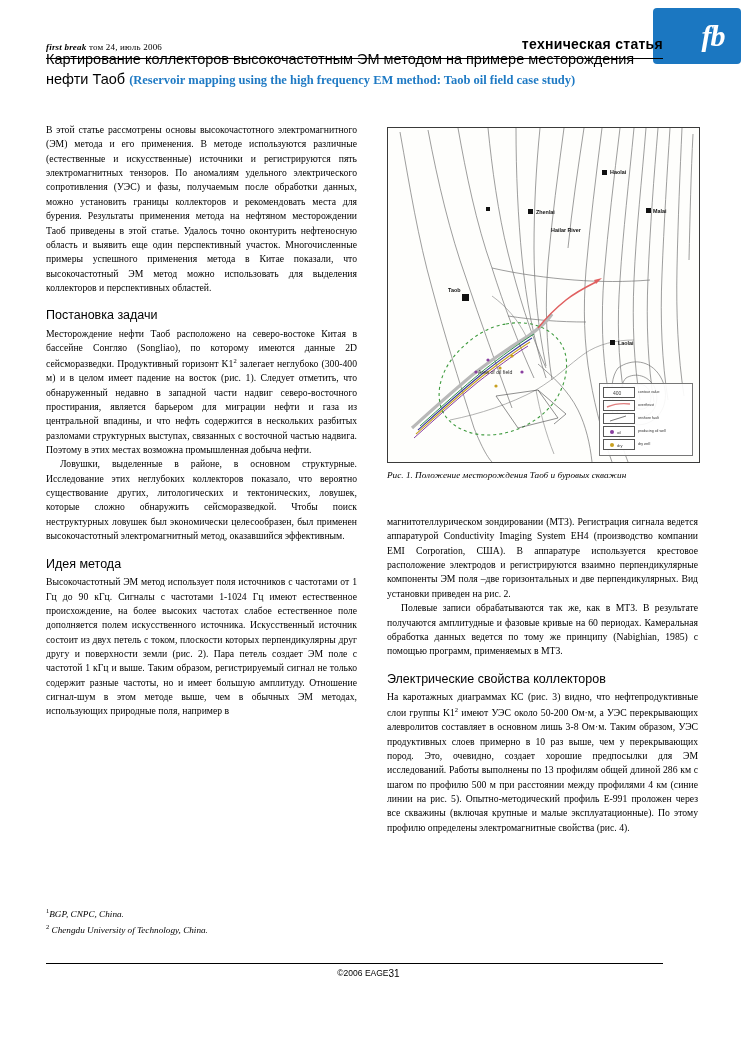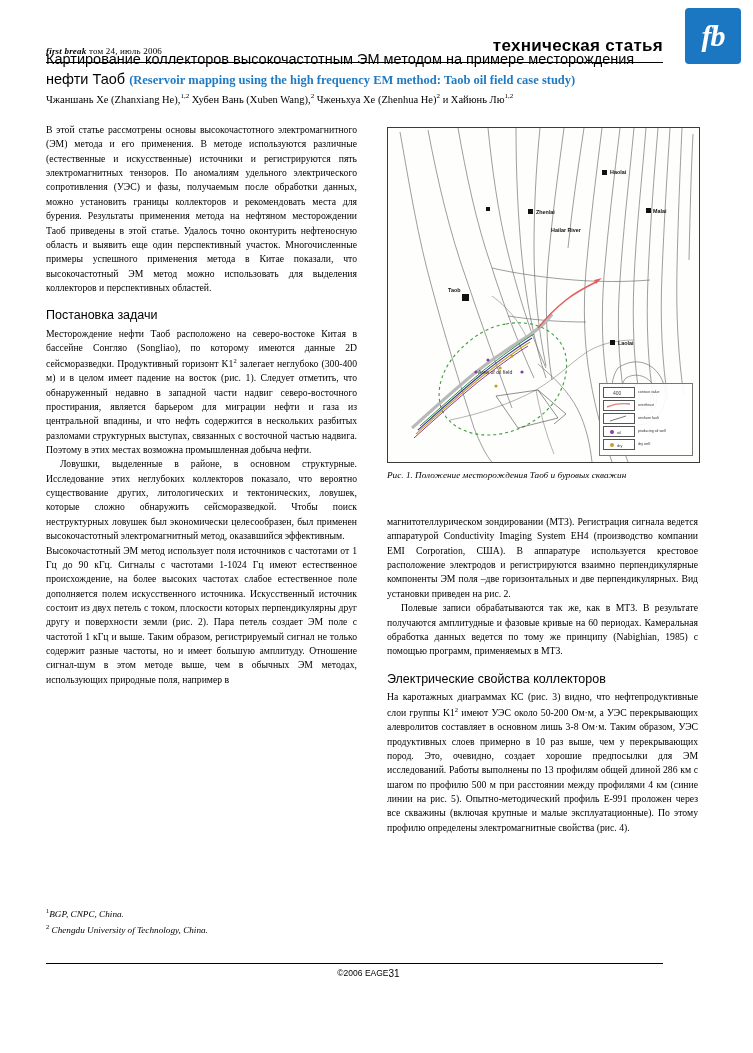--- a/index.html
+++ b/index.html
@@ -23,20 +23,21 @@
     position: absolute;
     top: 8px;
     right: 12px;
     width: 56px;
     height: 56px;
     background: #1b77c1;
     border-radius: 4px;
     display: flex;
     align-items: center;
     justify-content: center;
+    padding-left: 32px;
   }
   .logo-badge .fb {
     font-family: "Liberation Serif", serif;
     font-style: italic;
     font-weight: bold;
     font-size: 30px;
     color: #ffffff;
     letter-spacing: -1px;
     line-height: 1;
   }
@@ -57,21 +58,21 @@
     font-size: 9px;
     color: #000;
     letter-spacing: 0.2px;
   }
   .runhead .left .journal {
     font-style: italic;
     font-weight: bold;
   }
   .runhead .right {
     font-family: "Liberation Sans", sans-serif;
-    font-size: 17px;
+    font-size: 14px;
     font-weight: bold;
     color: #000;
     letter-spacing: 0.3px;
   }
 
   
   .title-block {
     position: absolute;
     left: 46px;
     top: 50px;
@@ -238,30 +239,30 @@
     <div class="left">
       <span class="journal">first break</span><span> том 24, июль 2006</span>
     </div>
     <div class="right">техническая статья</div>
   </div>
 
   <div class="title-block">
     <div>
       <span class="title-ru">Картирование коллекторов высокочастотным ЭМ методом на примере месторождения нефти Таоб </span><span class="title-en">(Reservoir mapping using the high frequency EM method: Taob oil field case study)</span>
     </div>
-    <div class="authors">Чжаншань Хе (Zhanxiang He),<sup>1,2</sup> Хубен Вань (Xuben Wang),<sup>2</sup> Чженьхуа Хе (Zhenhua He)<sup>2</sup> и Хайюнь Лю<sup>1,2</sup></div>
   </div>
 
   <div class="col-left">
     <p class="body">В этой статье рассмотрены основы высокочастотного электромагнитного (ЭМ) метода и его применения. В методе используются различные (естественные и искусственные) источники и регистрируются пять электромагнитных тензоров. По аномалиям удельного электрического сопротивления (УЭС) и фазы, получаемым после обработки данных, можно установить границы коллекторов и рекомендовать места для бурения. Результаты применения метода на нефтяном месторождении Таоб приведены в этой статье. Удалось точно оконтурить нефтеносную область и выявить еще один перспективный участок. Многочисленные примеры успешного применения метода в Китае показали, что высокочастотный ЭМ метод можно использовать для выделения коллекторов и перспективных областей.</p>
 
     <h2 class="sec spaced">Постановка задачи</h2>
     <p class="body">Месторождение нефти Таоб расположено на северо-востоке Китая в бассейне Сонгляо (Songliao), по которому имеются данные 2D сейсморазведки. Продуктивный горизонт K1<sup>2</sup> залегает неглубоко (300-400 м) и в целом имеет падение на восток (рис. 1). Следует отметить, что обнаруженный недавно в западной части надвиг северо-восточного простирания, является барьером для миграции нефти и газа из центральной впадины, и что нефть содержится в нескольких разбитых разломами структурных выступах, связанных с восточной частью надвига. Поэтому в этих местах возможна промышленная добыча нефти.</p>
     <p class="body indent">Ловушки, выделенные в районе, в основном структурные. Исследование этих неглубоких коллекторов показало, что вероятно существование других, литологических и тектонических, ловушек, которые сложно обнаружить сейсморазведкой. Чтобы поиск неструктурных ловушек был экономически целесообразен, был применен высокочастотный электромагнитный метод, оказавшийся эффективным.</p>
 
+    <h2 class="sec spaced">Идея метода</h2>
     <p class="body">Высокочастотный ЭМ метод использует поля источников с частотами от 1 Гц до 90 кГц. Сигналы с частотами 1-1024 Гц имеют естественное происхождение, на более высоких частотах слабое естественное поле дополняется полем искусственного источника. Искусственный источник состоит из двух петель с током, плоскости которых перпендикулярны друг другу и поверхности земли (рис. 2). Пара петель создает ЭМ поле с частотой 1 кГц и выше. Таким образом, регистрируемый сигнал не только содержит разные частоты, но и имеет большую амплитуду. Отношение сигнал-шум в этом методе выше, чем в обычных ЭМ методах, использующих природные поля, например в</p>
   </div>
 
   <div class="figure">
     <div class="map-frame">
       <svg width="311" height="334" viewBox="0 0 311 334" xmlns="http://www.w3.org/2000/svg">
         <rect x="0" y="0" width="311" height="334" fill="#fefefc"></rect>
         <g stroke="#5b5b5b" stroke-width="0.7" fill="none" opacity="0.85">
           <path d="M12,4 C22,60 30,110 44,160 C56,205 70,250 86,300 C94,320 100,330 104,334"></path>
           <path d="M40,2 C50,55 62,105 78,150 C92,192 108,236 124,280"></path>

